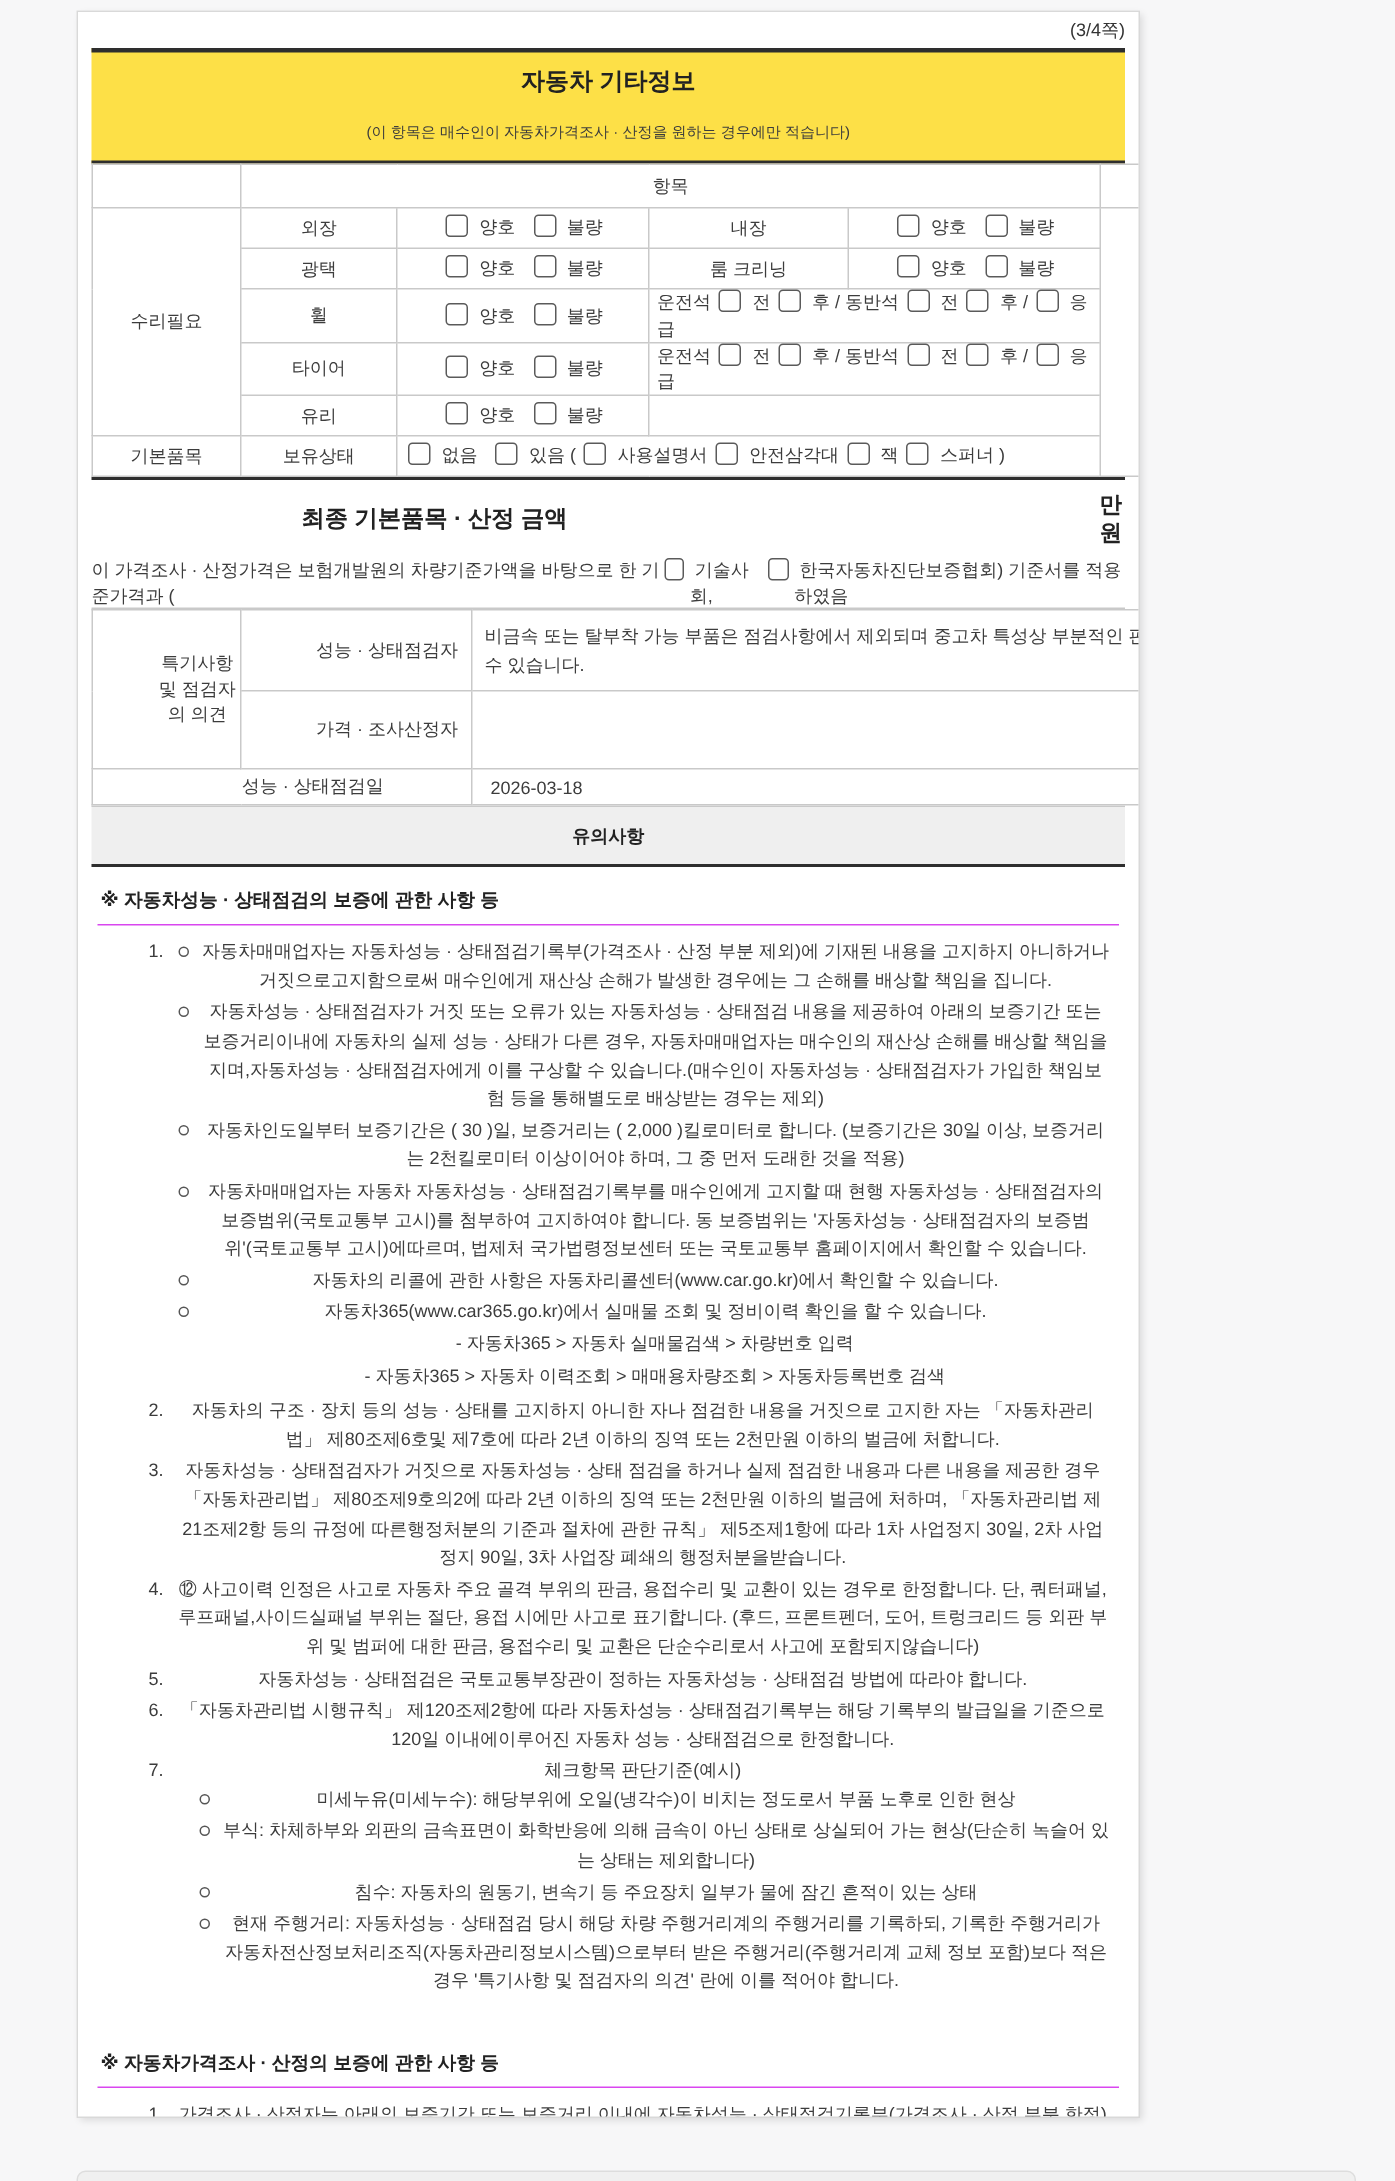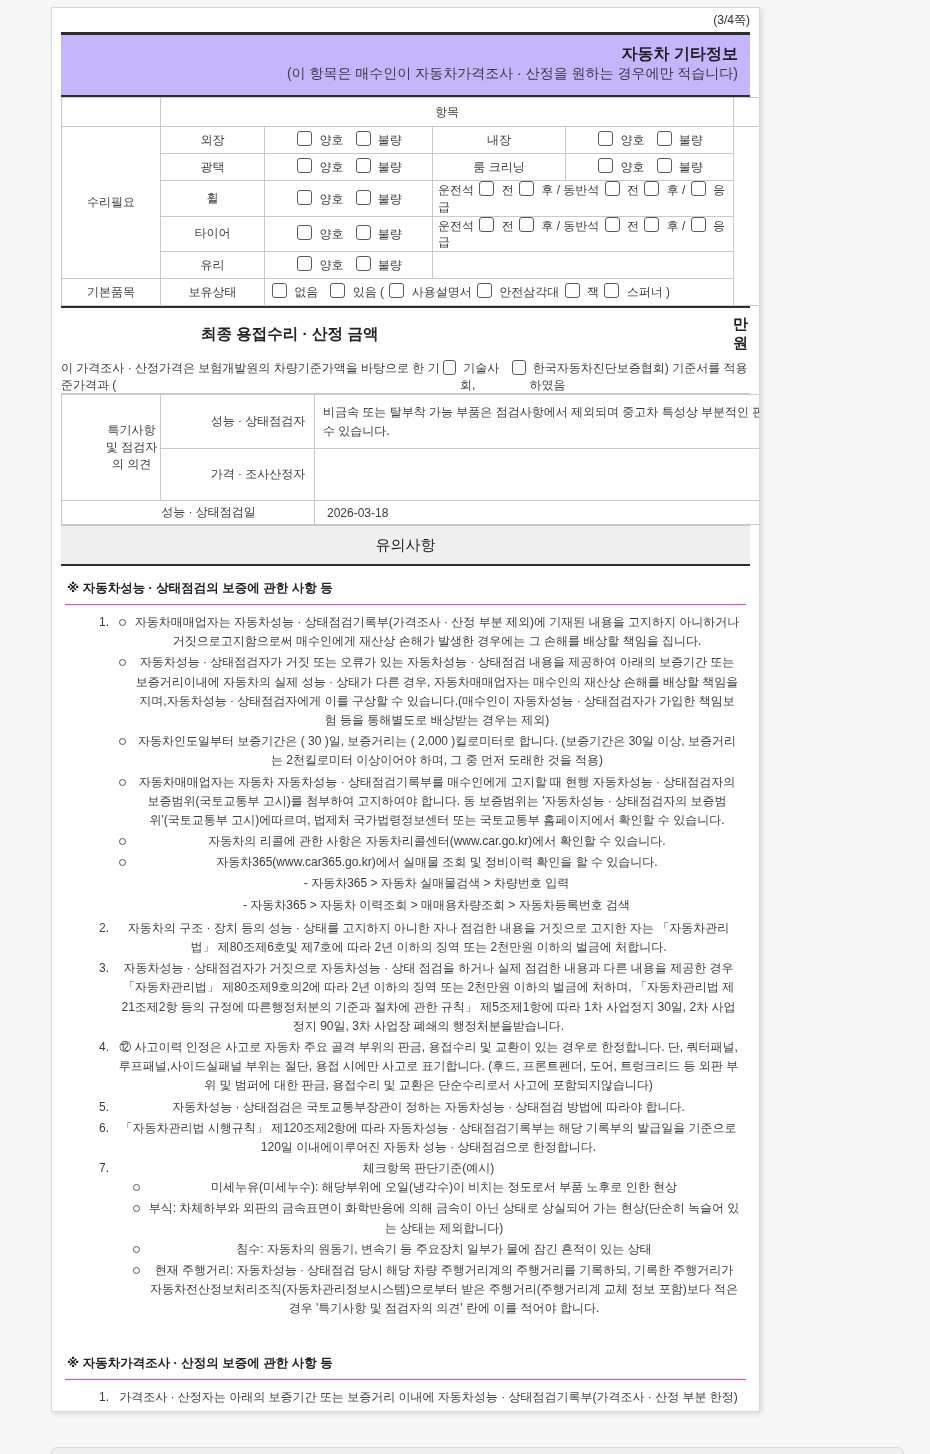--- a/index.html
+++ b/index.html
@@ -5,24 +5,24 @@
   html,body{margin:0;padding:0;background:#f7f7f8;width:930px;height:1454px;overflow:hidden;
     font-family:"Liberation Sans","DejaVu Sans",sans-serif;color:#3c3c3c;}
   .page-card{position:absolute;left:51px;top:7px;width:709px;height:1405px;background:#fff;
     border:1px solid #d9d9d9;box-shadow:2px 2px 5px rgba(0,0,0,.12);box-sizing:border-box;
     padding:0 9px;overflow:hidden;}
   .next-card{position:absolute;left:51px;top:1447px;width:851px;height:20px;background:#f0f0f0;
     border:1px solid #ddd;border-radius:6px 6px 0 0;}
   .top-strip{height:24px;display:flex;align-items:center;justify-content:flex-end;
     font-size:12px;color:#333;}
   
-  .title-block{background:#c4b5fd;border-top:3px solid #2e2e2e;border-bottom:2px solid #2e2e2e;
-    text-align:right;padding:9px 12px 12px 0;}
+  .title-block{background:#fde047;border-top:3px solid #2e2e2e;border-bottom:2px solid #2e2e2e;
+    text-align:center;padding:9px 0 12px 0;}
   .title-block h1{margin:0;font-size:16px;font-weight:bold;color:#222;}
-  .title-block .sub{margin-top:0;font-size:14px;color:#3c3c3c;}
+  .title-block .sub{margin-top:16px;font-size:10px;color:#3c3c3c;}
   
   .itable-wrap{border-bottom:2px solid #2e2e2e;}
   table{border-collapse:collapse;table-layout:fixed;width:831px;}
   td{border:1px solid #c9c9c9;font-size:12px;color:#3c3c3c;padding:0;vertical-align:middle;}
   .itable td{height:26px;}
   .itable tr.hrow td{height:28px;}
   .c{text-align:center;}
   .checks{white-space:pre-wrap;text-align:center;}
   .wide{white-space:pre-wrap;padding-left:5px;}
   .cb{display:inline-block;width:13px;height:13px;border:1.5px solid #5a5a5a;border-radius:3px;
@@ -38,21 +38,21 @@
   
   .otable td{font-size:12px;padding-left:41px;}
   .otable .r1{height:54px;}
   .otable .r2{height:52px;}
   .otable .r3{height:24px;}
   .otable .val{padding:4px 8px;line-height:1.55;}
   .otable .dateval{padding-left:12px;}
   
   .notice-bar{background:#efefef;border-top:1px solid #c9c9c9;border-bottom:2px solid #2e2e2e;
     height:38px;display:flex;align-items:center;justify-content:center;
-    font-size:15px;font-weight:normal;color:#222;}
+    font-size:12px;font-weight:bold;color:#222;}
   
   .notes{padding:8px 4px 0 4px;font-size:12px;line-height:1.6;}
   .sec-head{font-weight:bold;font-size:12.5px;color:#222;padding:4px 0 6px 2px;
     border-bottom:1px solid #d946ef;margin-bottom:8px;}
   .nlist{padding:0 6px 0 34px;}
   .nrow{display:flex;margin-bottom:2px;}
   .nnum{flex:none;min-width:18px;}
   .ntext{flex:1;text-align:center;}
   .brow{display:flex;margin-bottom:2px;}
   .bdot{flex:none;width:5px;height:5px;border:1.2px solid #555;border-radius:50%;
@@ -121,21 +121,21 @@
     <tr>
       <td class="c">기본품목</td>
       <td class="c">보유상태</td>
       <td class="wide" colspan="3"><span class="cb"></span> 없음   <span class="cb"></span> 있음 ( <span class="cb"></span> 사용설명서 <span class="cb"></span> 안전삼각대 <span class="cb"></span> 잭 <span class="cb"></span> 스퍼너 )</td>
     </tr>
   </tbody>
       </table>
   </div>
 
   <div class="final-row">
-    <span class="final-title">최종 용접수리 · 산정 금액</span>
+    <span class="final-title">최종 기본품목 · 산정 금액</span>
     <span class="final-unit">만원</span>
   </div>
   <div class="final-note">이 가격조사 · 산정가격은 보험개발원의 차량기준가액을 바탕으로 한 기준가격과 ( <span class="cb"></span> 기술사회, <span class="cb"></span> 한국자동차진단보증협회) 기준서를 적용하였음</div>
 
   <table class="otable">
     <colgroup>
       <col style="width:99px">
         <col style="width:154px">
         <col style="width:578px">
     </colgroup>

